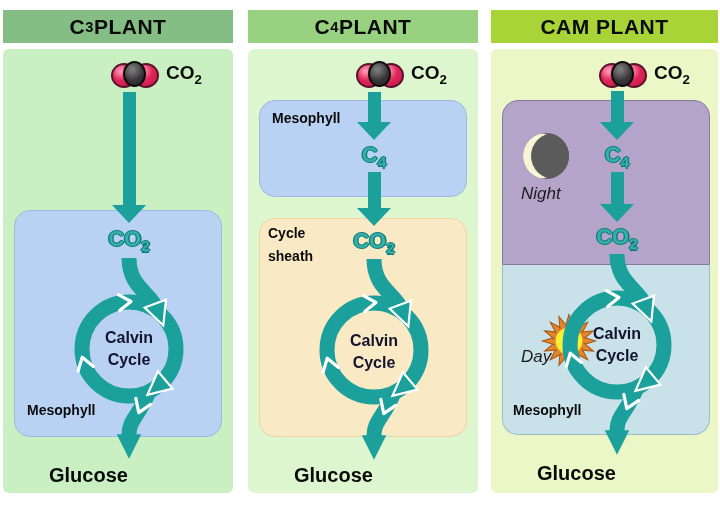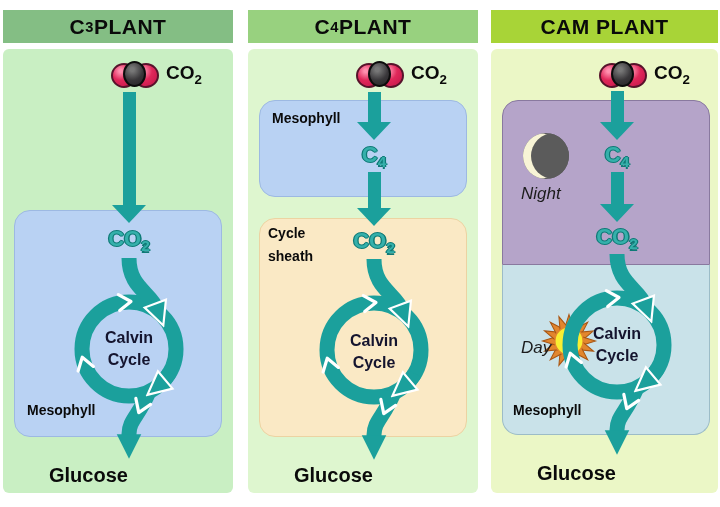--- a/index.html
+++ b/index.html
@@ -60,21 +60,21 @@
   #p3 .c4t{top:142px;}  #p3 .co2t{top:224px;}
 
   .rlabel{position:absolute;font-weight:bold;font-size:14px;color:#0a0a0a;}
   #p1 .meso-l{left:24px;top:402px;}
   #p2 .meso-l{left:24px;top:110px;}
   #p2 .bundle-l{left:20px;top:222px;line-height:23px;}
   #p3 .meso-l{left:22px;top:402px;}
 
   .phase{position:absolute;font-style:italic;font-size:17px;color:#1c1c1c;}
   #p3 .night-l{left:30px;top:184px;}
-  #p3 .day-l{left:30px;top:338px;}
+  #p3 .day-l{left:30px;top:347px;}
 
   
   .cycle{position:absolute;left:26px;width:200px;height:230px;overflow:visible;}
   #p1 .cycle{top:246px;} #p2 .cycle{top:247px;} #p3 .cycle{top:242px;}
   .tealstroke{fill:none;stroke:var(--teal);stroke-width:15;}
   .chev{fill:none;stroke:#ffffff;stroke-width:3.2;stroke-linecap:round;stroke-linejoin:round;}
 
   .calvin{position:absolute;left:46px;width:160px;text-align:center;font-weight:bold;font-size:16px;line-height:22px;color:var(--calvinink);}
   #p1 .calvin{top:327px;} #p2 .calvin{top:330px;} #p3 .calvin{top:323px;}
 

